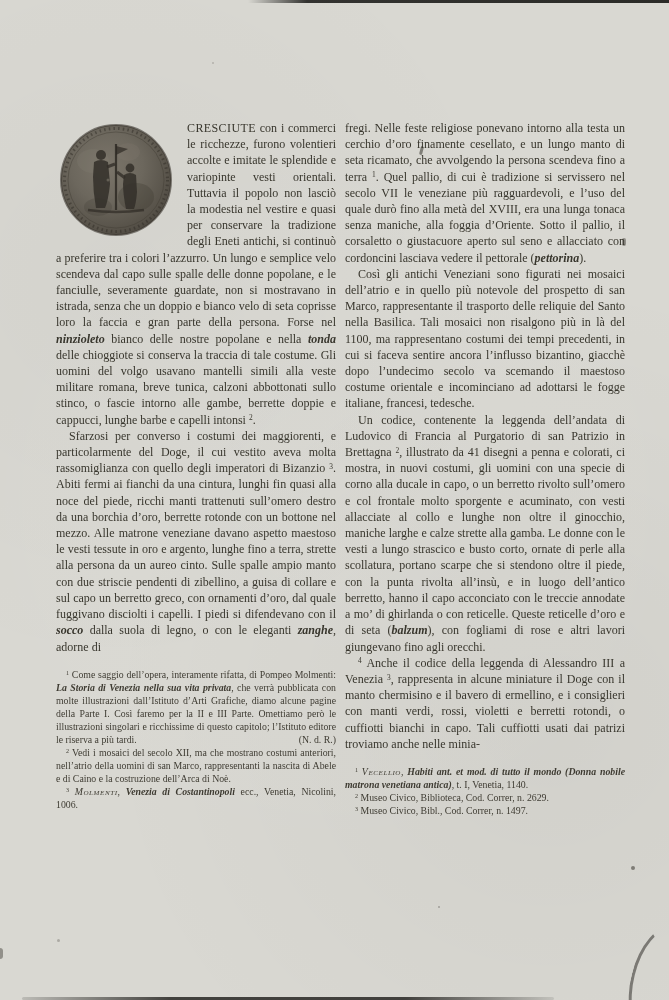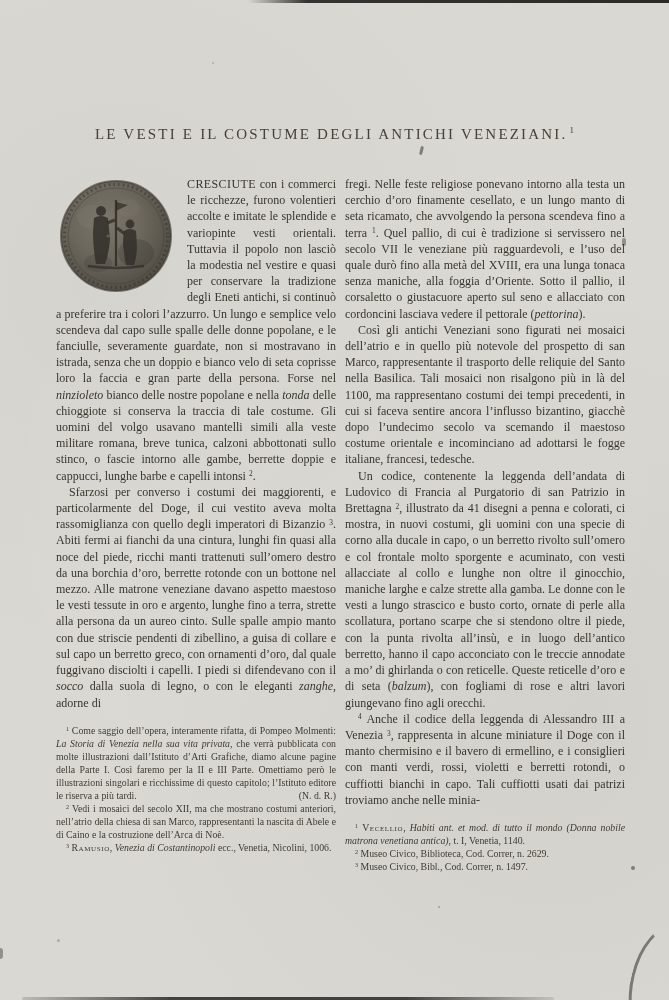--- a/index.html
+++ b/index.html
@@ -48,22 +48,22 @@
   }
   .footnotes{margin-top:13px;}
   .footnotes p{
     font-size:9.8px;
     line-height:13px;
     text-indent:10px;
     text-align:justify;
     color:#3e3b32;
   }
   .seg-caps{letter-spacing:0.4px;}
-  .seg-italic{font-style:italic;}
-  .seg-smallcaps{font-variant:small-caps;letter-spacing:0.6px;}
+  .seg-italic{font-style:italic;font-weight:bold;}
+  .seg-smallcaps{font-variant:small-caps;letter-spacing:0.6px;font-style:italic;}
   .seg-sup{font-size:0.62em;line-height:0;position:relative;top:-0.45em;}
   .seg-ndr{float:right;}
   
   .edge-top{position:absolute;top:0;left:248px;right:0;height:3px;
     background:linear-gradient(to right, rgba(20,20,18,0), rgba(22,22,20,0.85) 14%, rgba(24,24,21,0.9));}
   .edge-bottom{position:absolute;bottom:0;left:22px;width:532px;height:3px;border-radius:2px;
     background:linear-gradient(to right, rgba(20,20,18,0.15), rgba(28,27,24,0.8) 28%, rgba(28,27,24,0.8) 72%, rgba(20,20,18,0.1));}
   .corner-curl{position:absolute;right:-18px;bottom:-36px;width:50px;height:104px;
     border:3px solid transparent;border-left-color:rgba(32,30,26,0.5);
     border-radius:50%;transform:rotate(14deg);}
@@ -77,23 +77,20 @@
   .sp7{left:212px;top:62px;width:2px;height:2px;opacity:.4;}
   .sp8{left:540px;top:520px;width:2px;height:2px;opacity:.35;}
 </style>
 </head>
 <body>
 
 <div class="page">
 
   <div class="edge-top"></div>
 
-  <div class="title-row">
-    <span>LE VESTI E IL COSTUME DEGLI ANTICHI VENEZIANI.</span><sup class="title-sup">1</sup>
-  </div>
 
   <div class="columns">
 
     <div class="col">
       <div class="coin">
         <svg width="116" height="118" viewBox="0 0 116 118">
           <defs>
             <radialGradient id="coinbg" cx="42%" cy="38%" r="72%">
               <stop offset="0%" stop-color="#7b756a"></stop>
               <stop offset="45%" stop-color="#6c675d"></stop>
@@ -118,22 +115,22 @@
           <circle cx="72" cy="47" r="4.4" fill="#332f29" opacity="0.85"></circle>
           <path d="M66 54 Q72 50 78 54 L79 71 Q78 83 76 88 L68 88 Q65 73 65 63 Z" fill="#332f29" opacity="0.85"></path>
           <path d="M67 57 L59 51" stroke="#332f29" stroke-width="3" opacity="0.8"></path>
           <circle cx="50" cy="59" r="1.5" fill="#8b8578" opacity="0.5"></circle>
         </svg>
       </div>
       <p><span class="seg-caps">CRESCIUTE</span><span> con i commerci le ricchezze, furono volentieri accolte e imitate le splendide e variopinte vesti orientali. Tuttavia il popolo non lasciò la modestia nel vestire e quasi per conservare la tradizione degli Eneti antichi, si continuò a preferire tra i colori l’azzurro. Un lungo e semplice velo scendeva dal capo sulle spalle delle donne popolane, e le fanciulle, severamente guardate, non si mostravano in istrada, senza che un doppio e bianco velo di seta coprisse loro la faccia e gran parte della persona. Forse nel </span><span class="seg-italic">ninzioleto</span><span> bianco delle nostre popolane e nella </span><span class="seg-italic">tonda</span><span> delle chioggiote si conserva la traccia di tale costume. Gli uomini del volgo usavano mantelli simili alla veste militare romana, breve tunica, calzoni abbottonati sullo stinco, o fascie intorno alle gambe, berrette doppie e cappucci, lunghe barbe e capelli intonsi </span><span class="seg-sup">2</span><span>.</span></p>
       <p class="indent"><span>Sfarzosi per converso i costumi dei maggiorenti, e particolarmente del Doge, il cui vestito aveva molta rassomiglianza con quello degli imperatori di Bizanzio </span><span class="seg-sup">3</span><span>. Abiti fermi ai fianchi da una cintura, lunghi fin quasi alla noce del piede, ricchi manti trattenuti sull’omero destro da una borchia d’oro, berrette rotonde con un bottone nel mezzo. Alle matrone veneziane davano aspetto maestoso le vesti tessute in oro e argento, lunghe fino a terra, strette alla persona da un aureo cinto. Sulle spalle ampio manto con due striscie pendenti di zibellino, a guisa di collare e sul capo un berretto greco, con ornamenti d’oro, dal quale fuggivano disciolti i capelli. I piedi si difendevano con il </span><span class="seg-italic">socco</span><span> dalla suola di legno, o con le eleganti </span><span class="seg-italic">zanghe</span><span>, adorne di</span></p>
       <div class="footnotes">
         <p><span class="seg-sup">1</span><span> Come saggio dell’opera, interamente rifatta, di Pompeo Molmenti: </span><span class="seg-italic">La Storia di Venezia nella sua vita privata</span><span>, che verrà pubblicata con molte illustrazioni dall’Istituto d’Arti Grafiche, diamo alcune pagine della Parte I. Così faremo per la II e III Parte. Omettiamo però le illustrazioni singolari e ricchissime di questo capitolo; l’Istituto editore le riserva a più tardi. </span><span class="seg-ndr">(N. d. R.)</span></p>
-        <p><span class="seg-sup">2</span><span> Vedi i mosaici del secolo XII, ma che mostrano costumi anteriori, nell’atrio della chiesa di san Marco, rappresentanti la nascita di Abele e di Caino e la costruzione dell’Arca di Noè.</span></p>
-        <p><span class="seg-sup">3</span><span> </span><span class="seg-smallcaps">Ramusio</span><span>, </span><span class="seg-italic">Venezia di Costantinopoli</span><span> ecc., Venetia, Nicolini, 1006.</span></p>
+        <p><span class="seg-sup">2</span><span> Vedi i mosaici del secolo XII, ma che mostrano costumi anteriori, nell’atrio della uomini di san Marco, rappresentanti la nascita di Abele e di Caino e la costruzione dell’Arca di Noè.</span></p>
+        <p><span class="seg-sup">3</span><span> </span><span class="seg-smallcaps">Molmenti</span><span>, </span><span class="seg-italic">Venezia di Costantinopoli</span><span> ecc., Venetia, Nicolini, 1006.</span></p>
       </div>
     </div>
 
     <div class="col">
       <p><span>fregi. Nelle feste religiose ponevano intorno alla testa un cerchio d’oro finamente cesellato, e un lungo manto di seta ricamato, che avvolgendo la persona scendeva fino a terra </span><span class="seg-sup">1</span><span>. Quel pallio, di cui è tradizione si servissero nel secolo VII le veneziane più ragguardevoli, e l’uso del quale durò fino alla metà del XVIII, era una lunga tonaca senza maniche, alla foggia d’Oriente. Sotto il pallio, il corsaletto o giustacuore aperto sul seno e allacciato con cordoncini lasciava vedere il pettorale (</span><span class="seg-italic">pettorina</span><span>).</span></p>
       <p class="indent"><span>Così gli antichi Veneziani sono figurati nei mosaici dell’atrio e in quello più notevole del prospetto di san Marco, rappresentante il trasporto delle reliquie del Santo nella Basilica. Tali mosaici non risalgono più in là del 1100, ma rappresentano costumi dei tempi precedenti, in cui si faceva sentire ancora l’influsso bizantino, giacchè dopo l’undecimo secolo va scemando il maestoso costume orientale e incominciano ad adottarsi le fogge italiane, francesi, tedesche.</span></p>
       <p class="indent"><span>Un codice, contenente la leggenda dell’andata di Ludovico di Francia al Purgatorio di san Patrizio in Brettagna </span><span class="seg-sup">2</span><span>, illustrato da 41 disegni a penna e colorati, ci mostra, in nuovi costumi, gli uomini con una specie di corno alla ducale in capo, o un berretto rivolto sull’omero e col frontale molto sporgente e acuminato, con vesti allacciate al collo e lunghe non oltre il ginocchio, maniche larghe e calze strette alla gamba. Le donne con le vesti a lungo strascico e busto corto, ornate di perle alla scollatura, portano scarpe che si stendono oltre il piede, con la punta rivolta all’insù, e in luogo dell’antico berretto, hanno il capo acconciato con le treccie annodate a mo’ di ghirlanda o con reticelle. Queste reticelle d’oro e di seta (</span><span class="seg-italic">balzum</span><span>), con fogliami di rose e altri lavori giungevano fino agli orecchi.</span></p>
       <p class="indent"><span class="seg-sup">4</span><span> Anche il codice della leggenda di Alessandro III a Venezia </span><span class="seg-sup">3</span><span>, rappresenta in alcune miniature il Doge con il manto chermisino e il bavero di ermellino, e i consiglieri con manti verdi, rossi, violetti e berretti rotondi, o cuffiotti bianchi in capo. Tali cuffiotti usati dai patrizi troviamo anche nelle minia-</span></p>
       <div class="footnotes">
         <p><span class="seg-sup">1</span><span> </span><span class="seg-smallcaps">Vecellio</span><span>, </span><span class="seg-italic">Habiti ant. et mod. di tutto il mondo (Donna nobile matrona venetiana antica)</span><span>, t. I, Venetia, 1140.</span></p>

